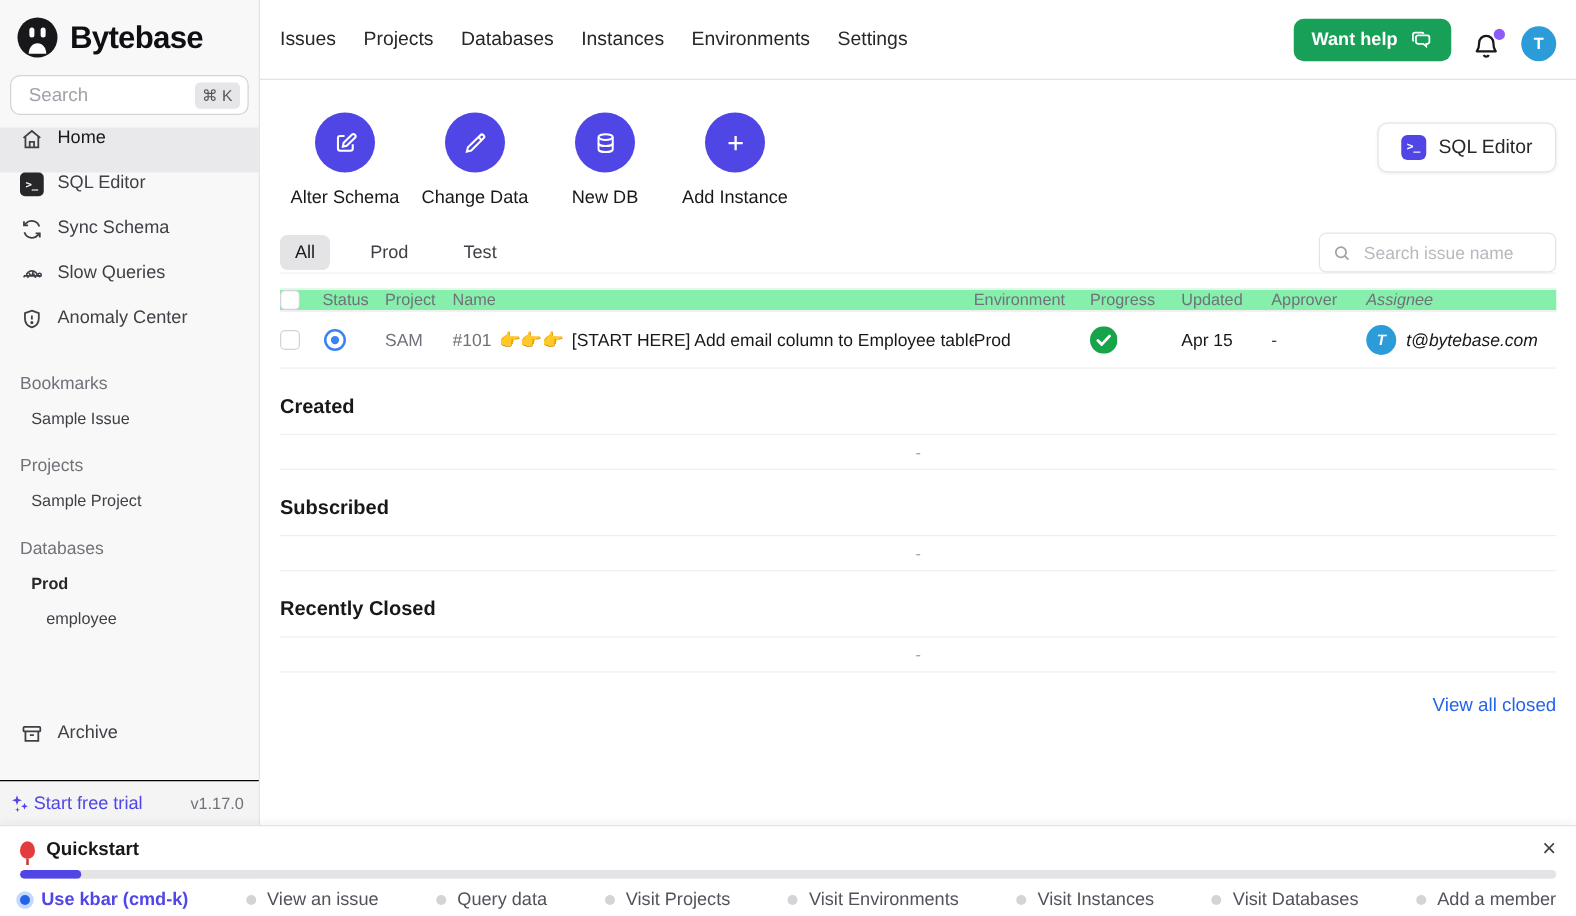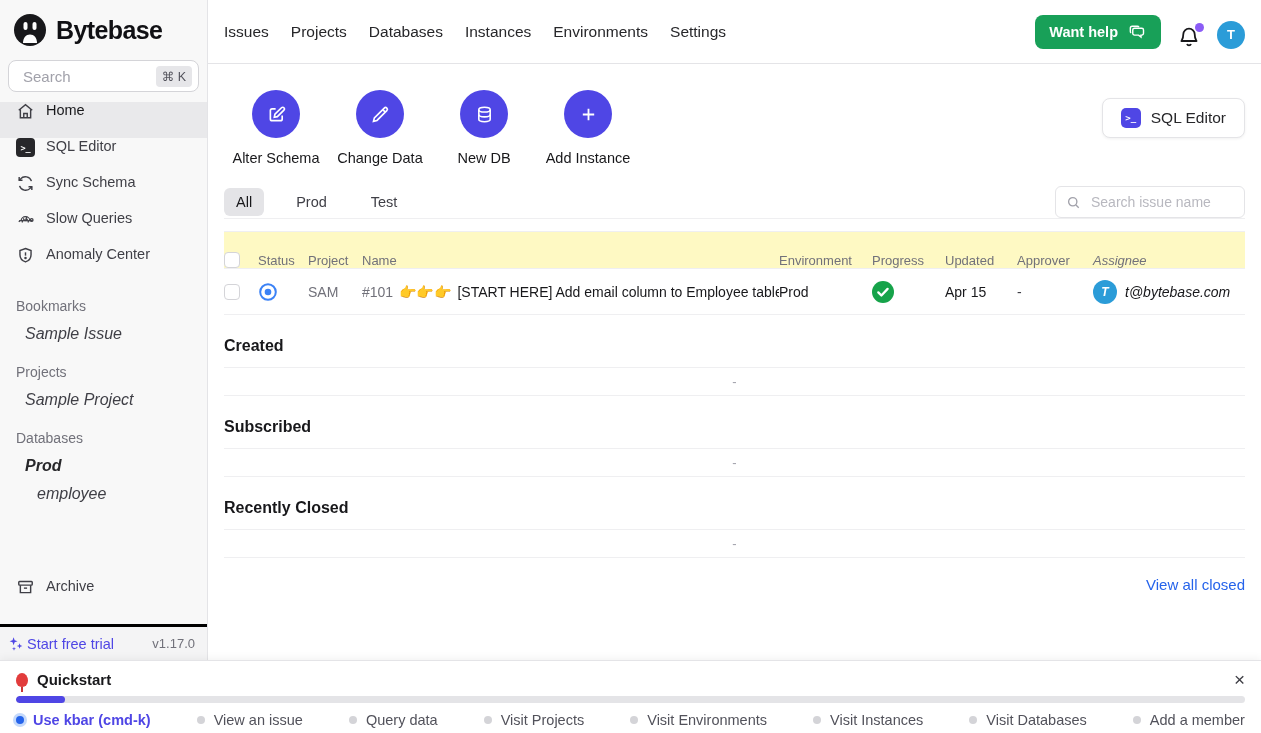--- a/index.html
+++ b/index.html
@@ -17,25 +17,25 @@
   .logo-text { font-size:25px; font-weight:800; letter-spacing:-0.6px; color:#101014; }
   .search-box { margin:2px 8px 10px; display:flex; align-items:center; background:#fff; border:1px solid #d4d4d8; border-radius:8px; height:32px; padding:0 6px 0 12px; }
   .search-box input { border:none; outline:none; flex:1; min-width:0; font-size:15px; background:transparent; color:#18181b; font-family:inherit; }
   .search-box input::placeholder { color:#a1a1aa; }
   .kbd { background:#e6e6e9; border-radius:4px; font-size:12.5px; padding:3px 6px; color:#52525b; flex:none; }
   .s-item { display:flex; align-items:flex-start; gap:11px; height:36px; padding:0 16px; font-size:14.5px; color:#3f3f46; cursor:pointer; }
   .s-item.active { background:#e9e9eb; color:#18181b; }
   .s-item svg { width:19px; height:19px; flex:none; stroke:#3f3f46; }
   .term-chip { width:19px; height:19px; background:#27272a; border-radius:4px; color:#fff; display:flex; align-items:center; justify-content:center; font-size:8.5px; font-weight:700; font-family:"DejaVu Sans Mono", monospace; flex:none; }
   .s-heading { padding:0 16px; margin-top:10px; height:28px; display:flex; align-items:center; font-size:14px; color:#71717a; }
-  .s-sub { height:28px; display:flex; align-items:center; padding-left:25px; font-size:16px; color:#3f3f46; cursor:pointer;font-style:italic; }
+  .s-sub { height:28px; display:flex; align-items:center; padding-left:25px; font-size:13px; color:#3f3f46; cursor:pointer; }
   .s-sub.bold { font-weight:600; color:#27272a; }
   .s-sub.deep { padding-left:37px; }
   .sidebar-spacer { flex:1; }
-  .s-footer { border-top:3px solid #000000; background:#f4f4f5; height:36px; display:flex; align-items:center; justify-content:space-between; padding:0 12px 0 8px; flex:none; }
+  .s-footer { border-top:1px solid #000000; background:#f4f4f5; height:36px; display:flex; align-items:center; justify-content:space-between; padding:0 12px 0 8px; flex:none; }
   .trial { display:flex; align-items:center; gap:3px; color:#4f46e5; font-size:14.5px; cursor:pointer; }
   .version { color:#71717a; font-size:13px; }
 
   
   .main { flex:1; display:flex; flex-direction:column; min-width:0; }
   .topbar { height:64px; flex:none; border-bottom:1px solid #e4e4e7; display:flex; align-items:center; padding:0 16px; }
   .topnav { display:flex; column-gap:22px; font-size:15.5px; color:#27272a; }
   .topnav span { cursor:pointer; }
   .topbar-right { margin-left:auto; display:flex; align-items:flex-end; gap:16px; }
   .help-btn { display:flex; align-items:center; gap:9px; background:#18a058; color:#fff; font-weight:700; font-size:14.5px; height:34px; padding:0 14px; border-radius:8px; border:none; cursor:pointer; font-family:inherit; }
@@ -54,21 +54,21 @@
   .term-chip.lg { width:20px; height:20px; background:#4f46e5; font-size:9px; border-radius:5px; }
 
   .filter-row { display:flex; align-items:center; margin-top:20px; padding-bottom:0; border-bottom:1px solid #efeff1; }
   .tab { font-size:14.5px; color:#3f3f46; padding:6px 12px; border-radius:6px; cursor:pointer; margin-right:20px; }
   .tab.active { background:#e4e4e7; color:#18181b; }
   .issue-search { margin-left:auto; display:flex; align-items:center; gap:8px; border:1px solid #e4e4e7; border-radius:6px; height:32px; padding:0 10px; background:#fff; width:190px; }
   .issue-search input { border:none; outline:none; font-size:14px; flex:1; min-width:0; font-family:inherit; color:#4d7c0f; }
   .issue-search input::placeholder { color:#b8b8bf; }
 
   .sec-title { margin-top:22px; font-size:16px; font-weight:600; color:#18181b; }
-  .thead { margin-top:12px; display:flex; align-items:flex-end; height:38px; background:#fef9c3; border-top:1px solid #efeff1; border-bottom:1px solid #efeff1; font-size:13px; color:#71717a; font-weight:500; }
+  .thead { margin-top:12px; display:flex; align-items:flex-start; height:18px; background:#86efac; border-top:1px solid #efeff1; border-bottom:1px solid #efeff1; font-size:13px; color:#71717a; font-weight:500; }
   .trow { display:flex; align-items:center; height:46px; border-bottom:1px solid #efeff1; font-size:14px; cursor:pointer; }
   .c-cb { width:34px; display:flex; align-items:center; }
   .c-status { width:50px; display:flex; align-items:center; }
   .c-project { width:54px; color:#71717a; }
   .thead .c-project { color:#71717a; }
   .c-name { flex:1; display:flex; align-items:center; gap:6px; min-width:0; white-space:nowrap; overflow:hidden; }
   .c-env { width:93px; }
   .c-progress { width:73px; display:flex; align-items:center; }
   .c-updated { width:72px; }
   .c-approver { width:76px; color:#3f3f46; }

